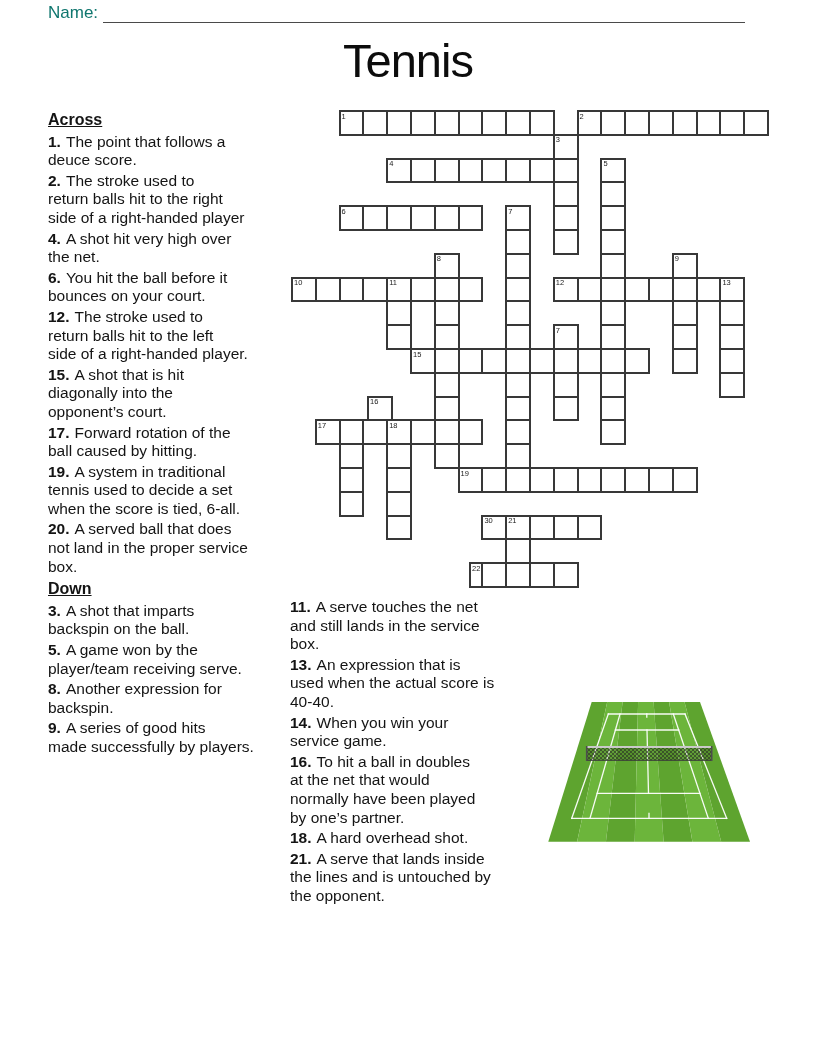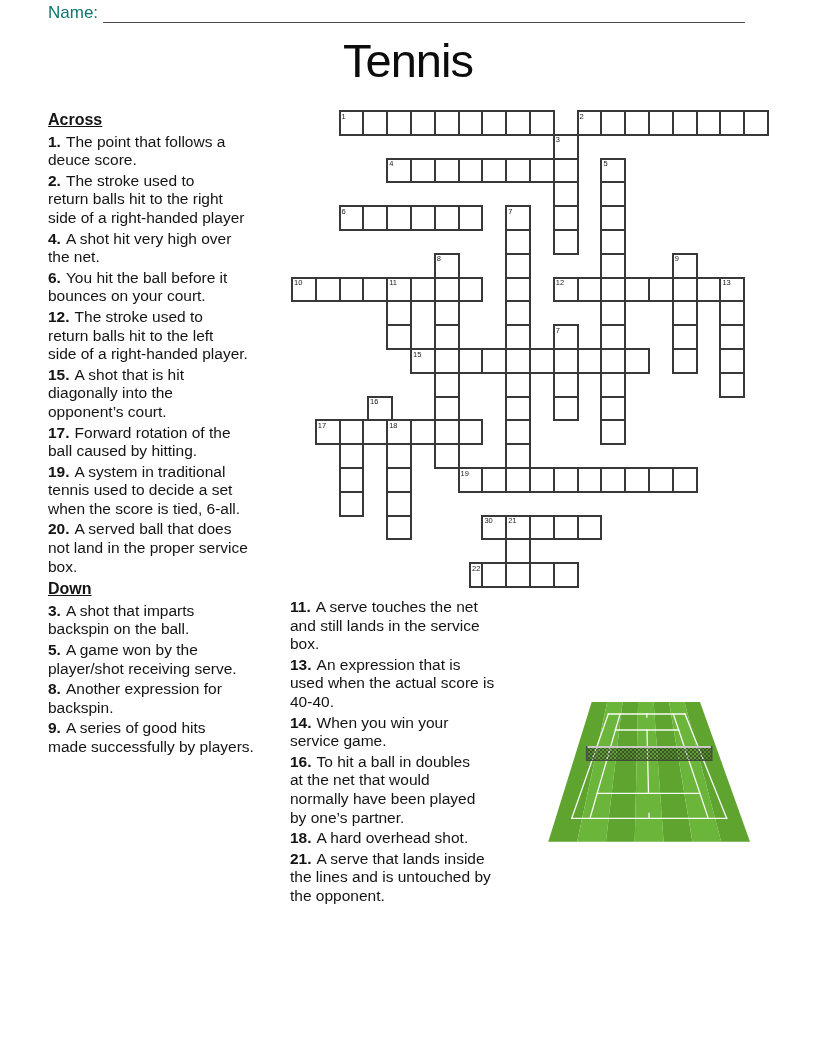--- a/index.html
+++ b/index.html
@@ -250,21 +250,21 @@
 when the score is tied, 6-all.</span></div>
       <div class="clue"><span class="cnum">20.</span><span class="ctext">A served ball that does
 not land in the proper service
 box.</span></div>
     </div>
   <div class="clue-heading second">Down</div>
   <div id="down-list-left">
       <div class="clue"><span class="cnum">3.</span><span class="ctext">A shot that imparts
 backspin on the ball.</span></div>
       <div class="clue"><span class="cnum">5.</span><span class="ctext">A game won by the
-player/shot receiving serve.</span></div>
+player/team receiving serve.</span></div>
       <div class="clue"><span class="cnum">8.</span><span class="ctext">Another expression for
 backspin.</span></div>
       <div class="clue"><span class="cnum">9.</span><span class="ctext">A series of good hits
 made successfully by players.</span></div>
     </div>
 </div>
 
 <div class="clue-col" id="clues-mid">
   <div id="down-list-right">
       <div class="clue"><span class="cnum">11.</span><span class="ctext">A serve touches the net

